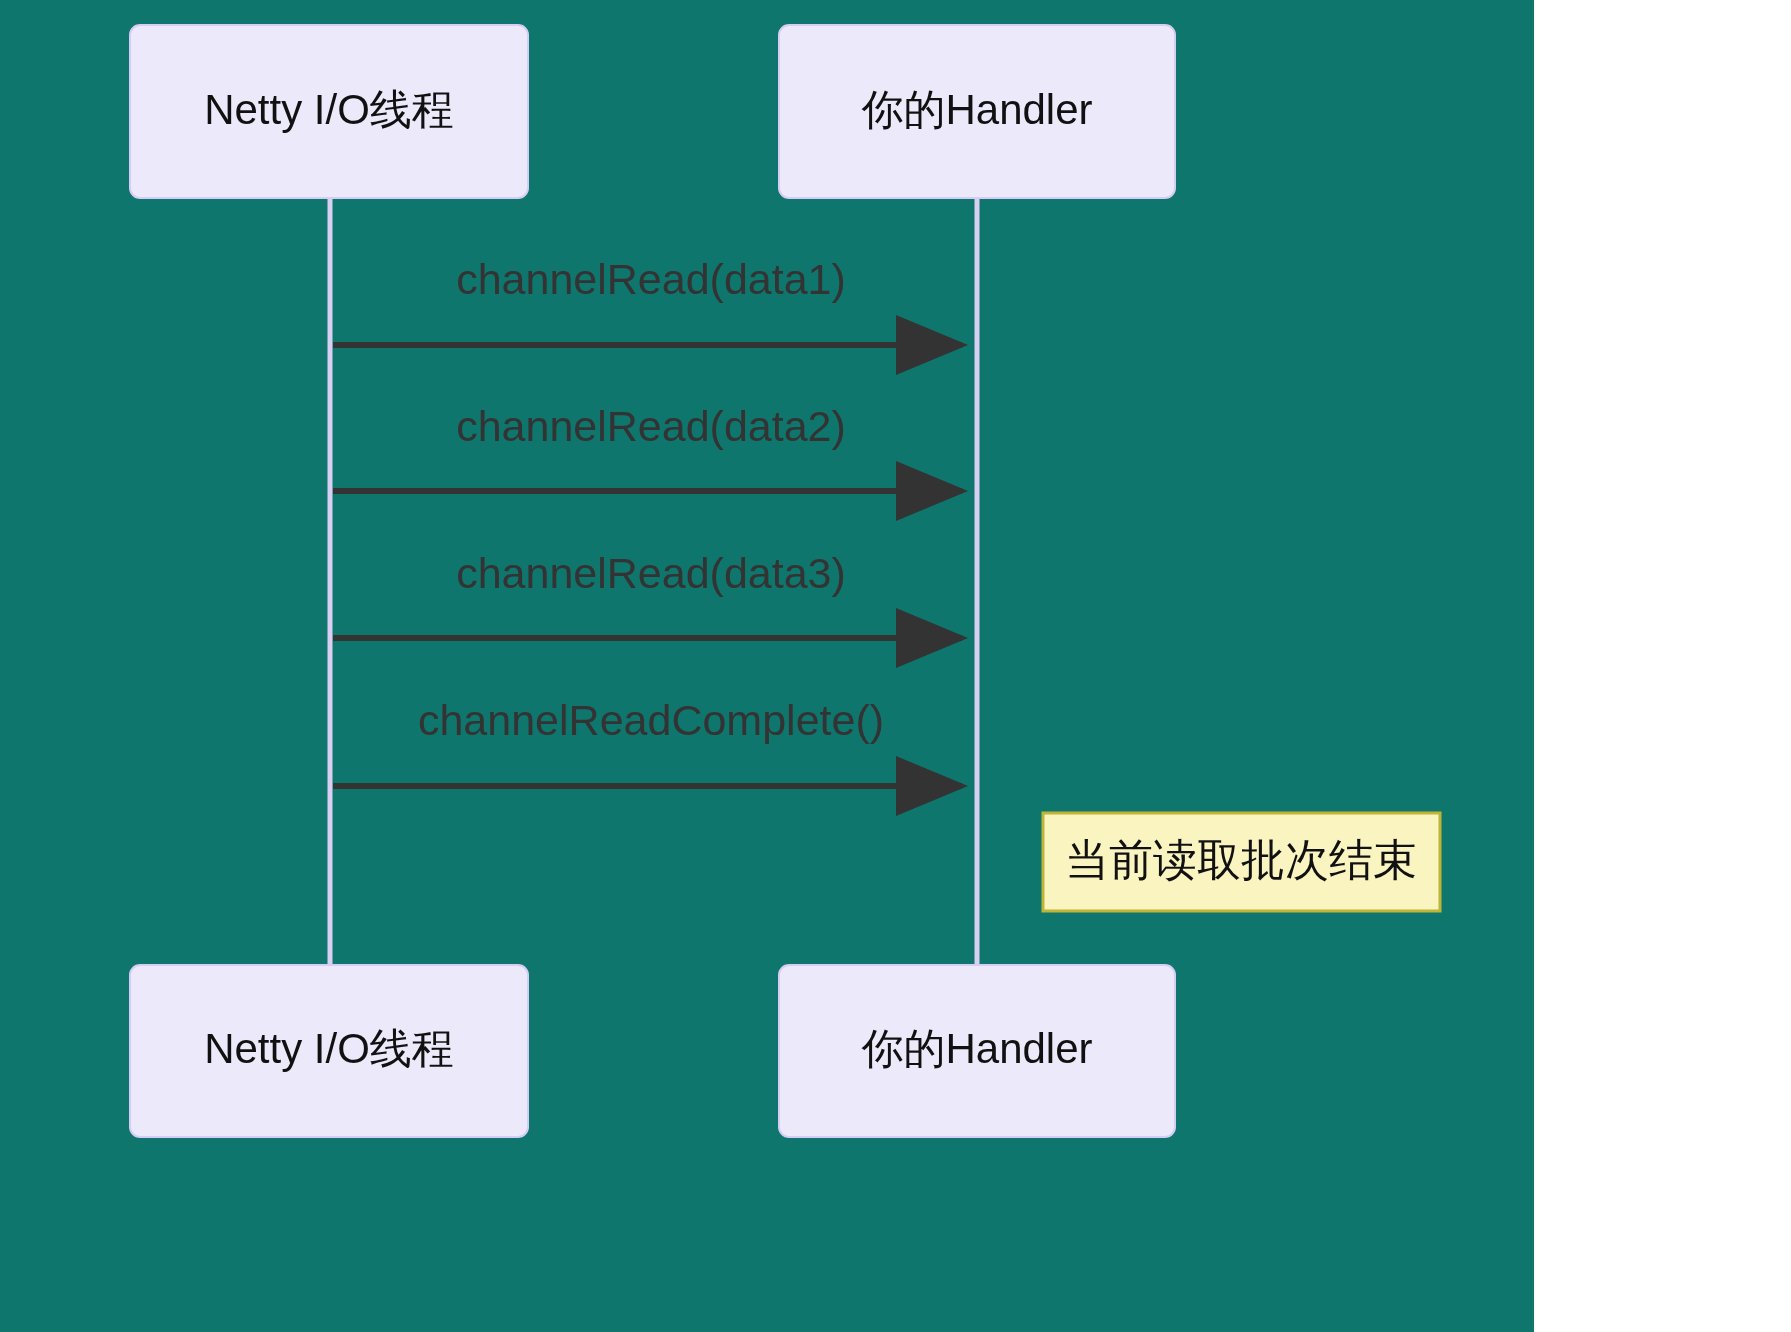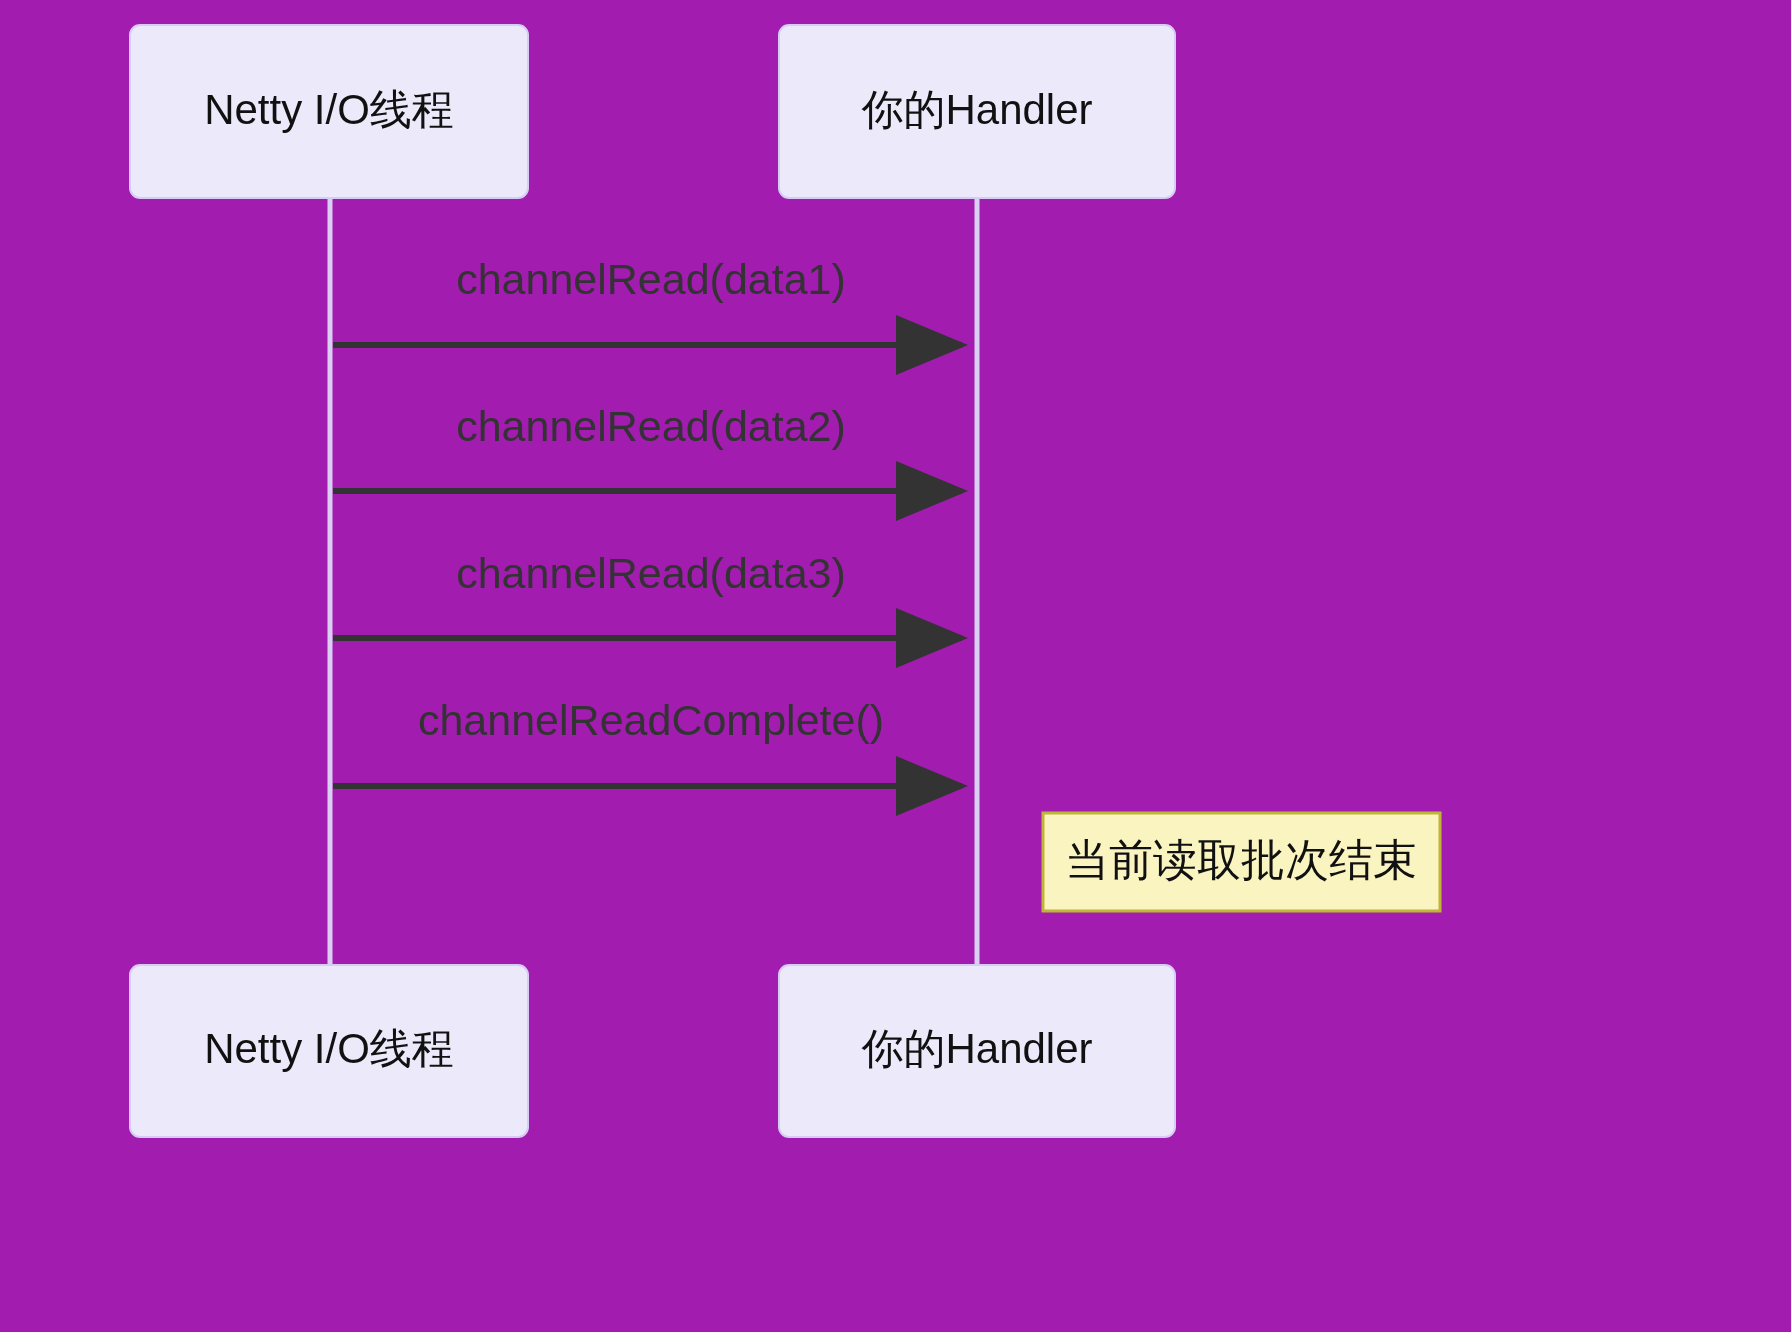--- a/index.html
+++ b/index.html
@@ -5,23 +5,23 @@
   html, body {
     margin: 0;
     padding: 0;
     background: #ffffff;
   }
   body {
     font-family: "Liberation Sans", "DejaVu Sans", sans-serif;
   }
   #diagram-root {
     position: relative;
-    width: 1791px;
+    width: 1534px;
     height: 1332px;
-    background: #a21caf;
+    background: #0f766e;
     overflow: hidden;
   }
   svg.seq-canvas {
     position: absolute;
     left: 0;
     top: 0;
     width: 1791px;
     height: 1332px;
     display: block;
   }

